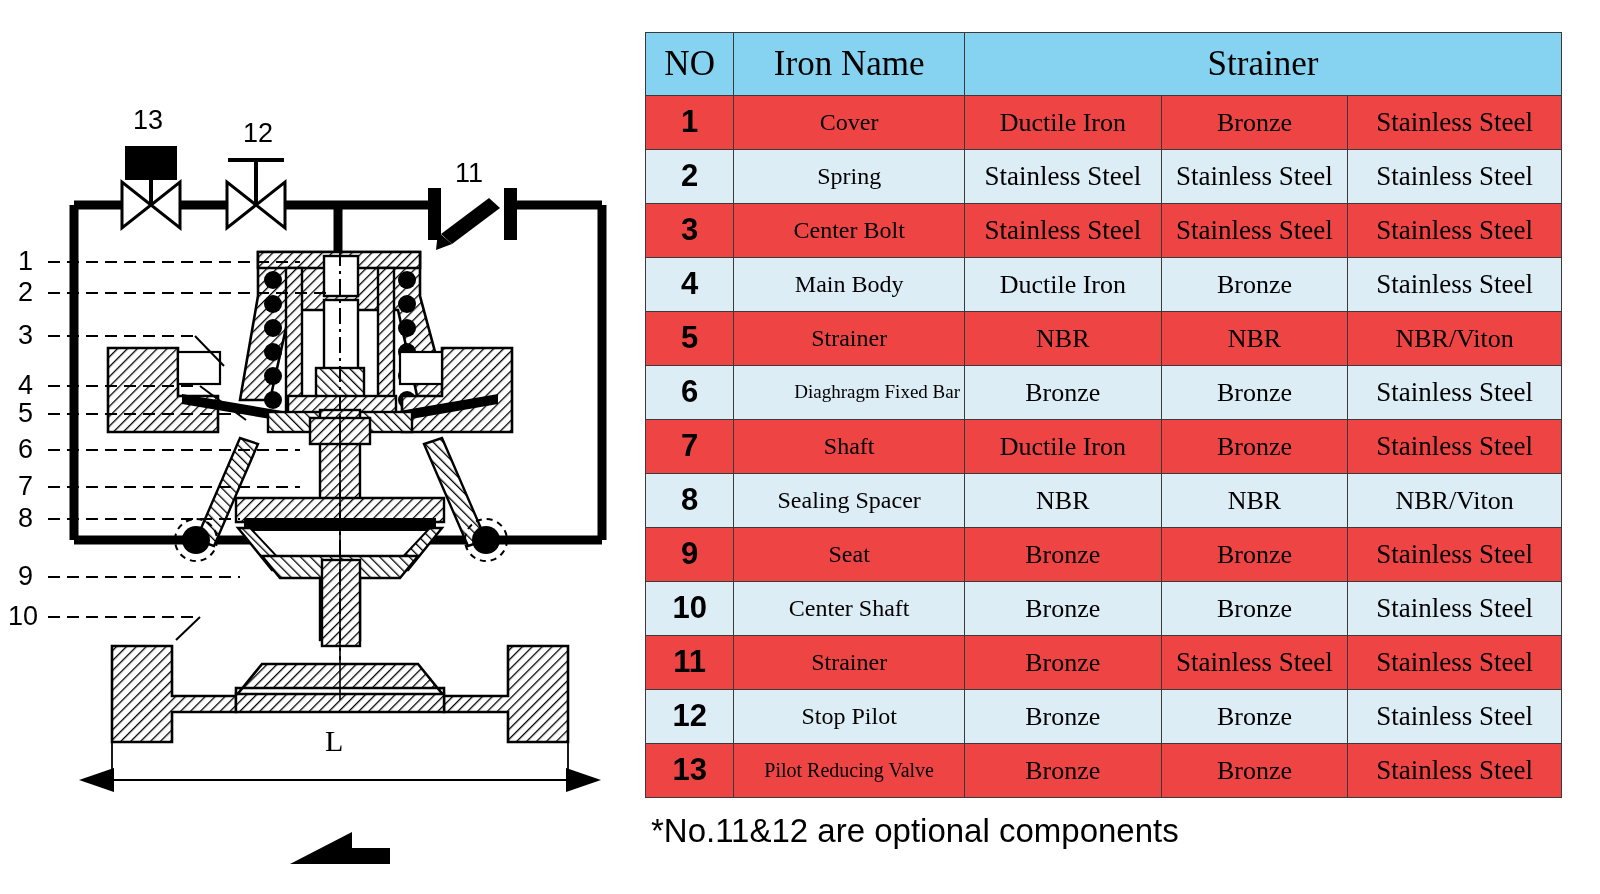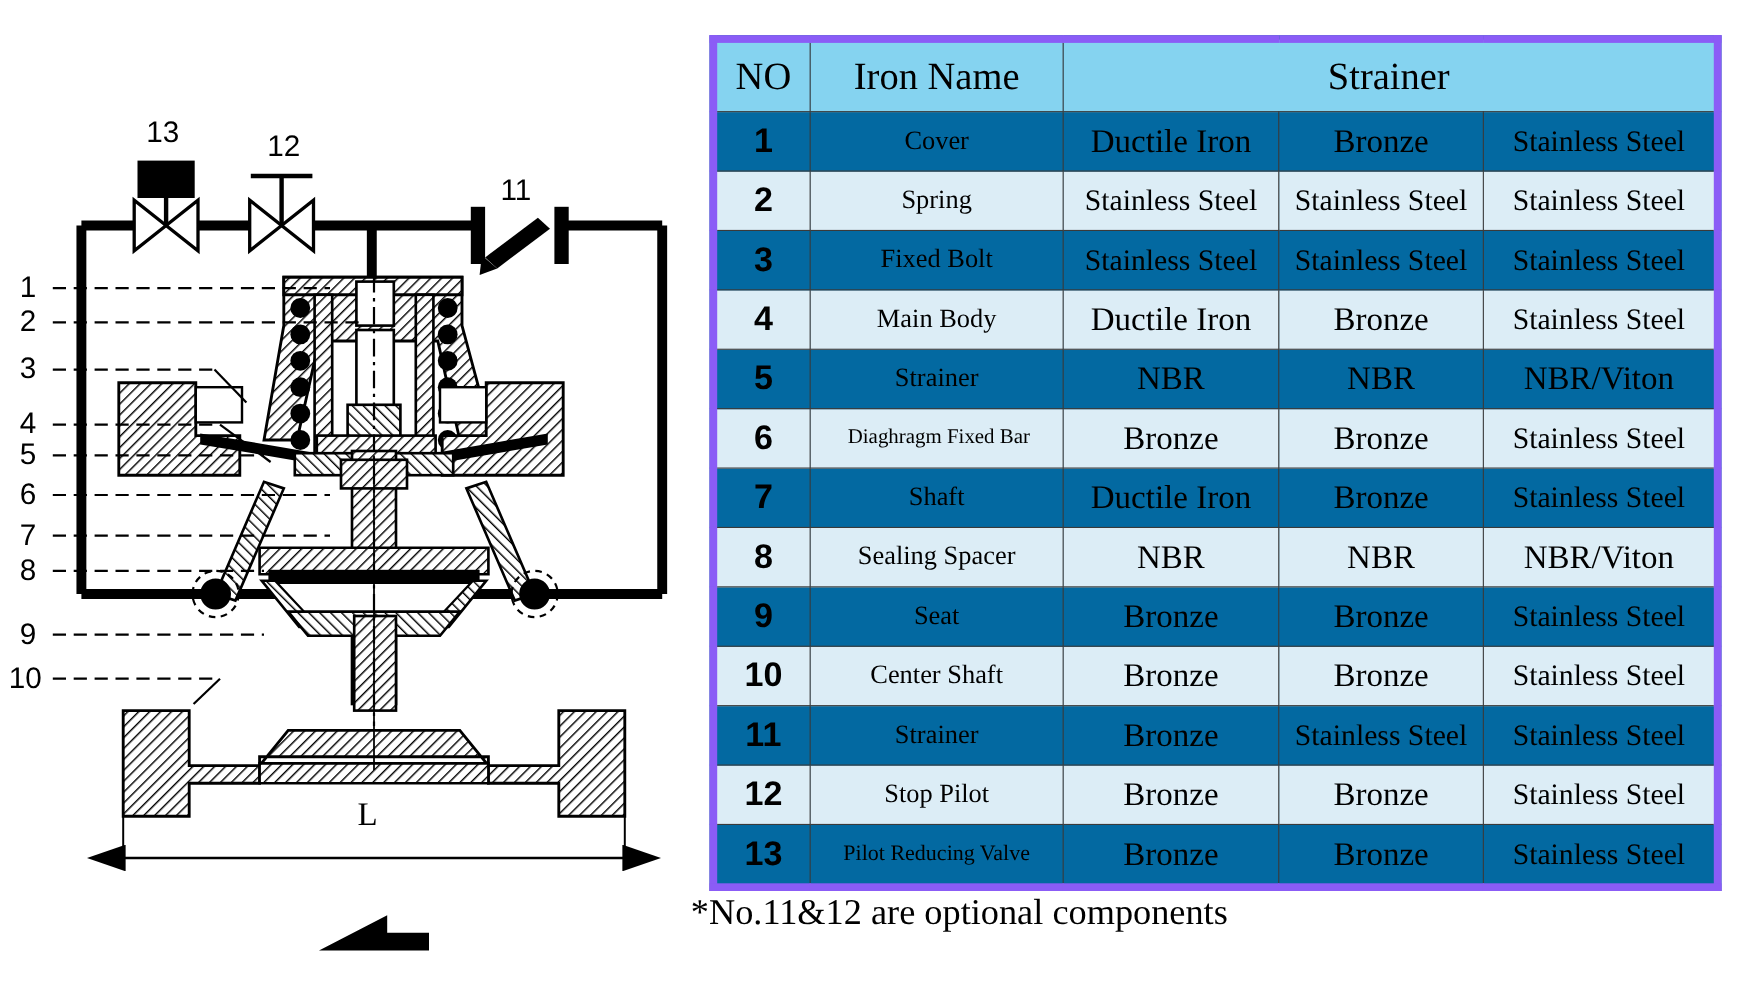--- a/index.html
+++ b/index.html
@@ -8,43 +8,43 @@
 
   
   #drawing{position:absolute;left:0;top:0;width:620px;height:894px;}
   #drawing svg{display:block;}
 
   .lbl{position:absolute;font-family:"Liberation Sans",sans-serif;font-size:27px;color:#000;}
 
   
   #tablewrap{position:absolute;left:645px;top:32px;width:917px;}
   table.mat{border-collapse:collapse;width:917px;table-layout:fixed;
-            border:7px solid #8b5cf6;background:#0369a1;}
+            border:1px solid #8b5cf6;background:#ef4444;}
   table.mat td{border:1px solid #3a3a3a;padding:0 4px;text-align:center;
                vertical-align:middle;color:#000;line-height:1.05;}
   col.c-no{width:88px;}
   col.c-item{width:230px;}
   col.c-m1{width:196px;}
   col.c-m2{width:186px;}
   col.c-m3{width:213px;}
 
   tr.hdr td{background:#85d3f0;font-size:35px;height:58px;padding:2px 4px;}
   tr.hdr td.mats{font-size:35px;}
 
   tr.body td{height:53px;}
   tr.alt td{background:#dcedf6;}
   td.no{font-size:31px;font-weight:bold;font-family:"Liberation Sans",sans-serif;}
   td.item{font-size:24px;}
   td.item.small{font-size:20px;}
-  td.item.wrapleft{font-size:19px;text-align:center;line-height:1.08;padding-left:8px;}
-  td.mtl{font-size:30px;}
+  td.item.wrapleft{font-size:19px;text-align:right;line-height:1.08;padding-left:8px;}
+  td.mtl{font-size:26px;}
   td.mtl.sm{font-size:27px;}
 
-  #footnote{position:absolute;left:628px;top:812px;font-size:33px;color:#000;
-            font-family:Liberation Serif, serif;white-space:nowrap;}
+  #footnote{position:absolute;left:651px;top:812px;font-size:33px;color:#000;
+            font-family:Liberation Sans, sans-serif;white-space:nowrap;}
 </style>
 </head>
 <body>
 
 <div id="root">
 
   <div id="drawing">
     <svg width="620" height="894" viewBox="0 0 620 894" xmlns="http://www.w3.org/2000/svg">
       <defs>
         <pattern id="hatch" width="7" height="7" patternTransform="rotate(45)" patternUnits="userSpaceOnUse">
@@ -249,21 +249,21 @@
           </tr>
           <tr class="body alt">
             <td class="no">2</td>
             <td class="item">Spring</td>
             <td class="mtl sm">Stainless Steel</td>
             <td class="mtl sm">Stainless Steel</td>
             <td class="mtl sm">Stainless Steel</td>
           </tr>
           <tr class="body">
             <td class="no">3</td>
-            <td class="item">Fixed Bolt</td>
+            <td class="item">Center Bolt</td>
             <td class="mtl sm">Stainless Steel</td>
             <td class="mtl sm">Stainless Steel</td>
             <td class="mtl sm">Stainless Steel</td>
           </tr>
           <tr class="body alt">
             <td class="no">4</td>
             <td class="item">Main Body</td>
             <td class="mtl">Ductile Iron</td>
             <td class="mtl">Bronze</td>
             <td class="mtl sm">Stainless Steel</td>

